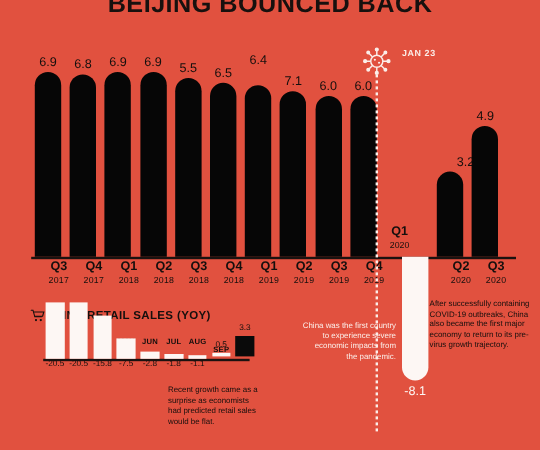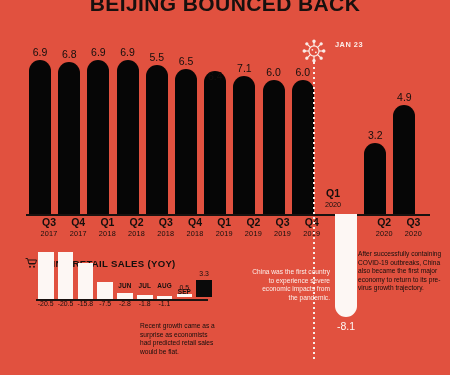--- a/index.html
+++ b/index.html
@@ -128,37 +128,37 @@
         <div class="barcol" style="left: 145.8px;">
           <div class="bar" style="left: 0px; width: 22px; height: 149.41px;"></div>
           <div class="barval" style="bottom: 151.41px;">5.5</div>
         </div>
         <div class="barcol" style="left: 175px;">
           <div class="bar" style="left: 0px; width: 22px; height: 144.95px;"></div>
           <div class="barval" style="bottom: 146.95px;">6.5</div>
         </div>
         <div class="barcol" style="left: 204.2px;">
           <div class="bar" style="left: 0px; width: 22px; height: 142.72px;"></div>
-          <div class="barval" style="bottom: 132px;">6.4</div>
+          <div class="barval" style="bottom: 158px;">6.4</div>
         </div>
         <div class="barcol" style="left: 233.4px;">
           <div class="bar" style="left: 0px; width: 22px; height: 138.26px;"></div>
           <div class="barval" style="bottom: 140.26px;">7.1</div>
         </div>
         <div class="barcol" style="left: 262.6px;">
           <div class="bar" style="left: 0px; width: 22px; height: 133.8px;"></div>
           <div class="barval" style="bottom: 135.8px;">6.0</div>
         </div>
         <div class="barcol" style="left: 291.8px;">
           <div class="bar" style="left: 0px; width: 22px; height: 133.8px;"></div>
           <div class="barval" style="bottom: 135.8px;">6.0</div>
         </div>
         <div class="barcol" style="left: 364.2px;">
           <div class="bar" style="left: 0px; width: 22px; height: 71.36px;"></div>
-          <div class="barval" style="bottom: 73.36px;">3.2</div>
+          <div class="barval" style="bottom: 73.36px; text-align: right;">3.2</div>
         </div>
         <div class="barcol" style="left: 393.4px;">
           <div class="bar" style="left: 0px; width: 22px; height: 109.27px;"></div>
           <div class="barval" style="bottom: 111.27px;">4.9</div>
         </div>
       </div>
     <div id="gdp-labels">
         <div class="qlabel" style="left: 29px;"><b>Q3</b><span>2017</span></div>
         <div class="qlabel" style="left: 58.2px;"><b>Q4</b><span>2017</span></div>
         <div class="qlabel" style="left: 87.4px;"><b>Q1</b><span>2018</span></div>

